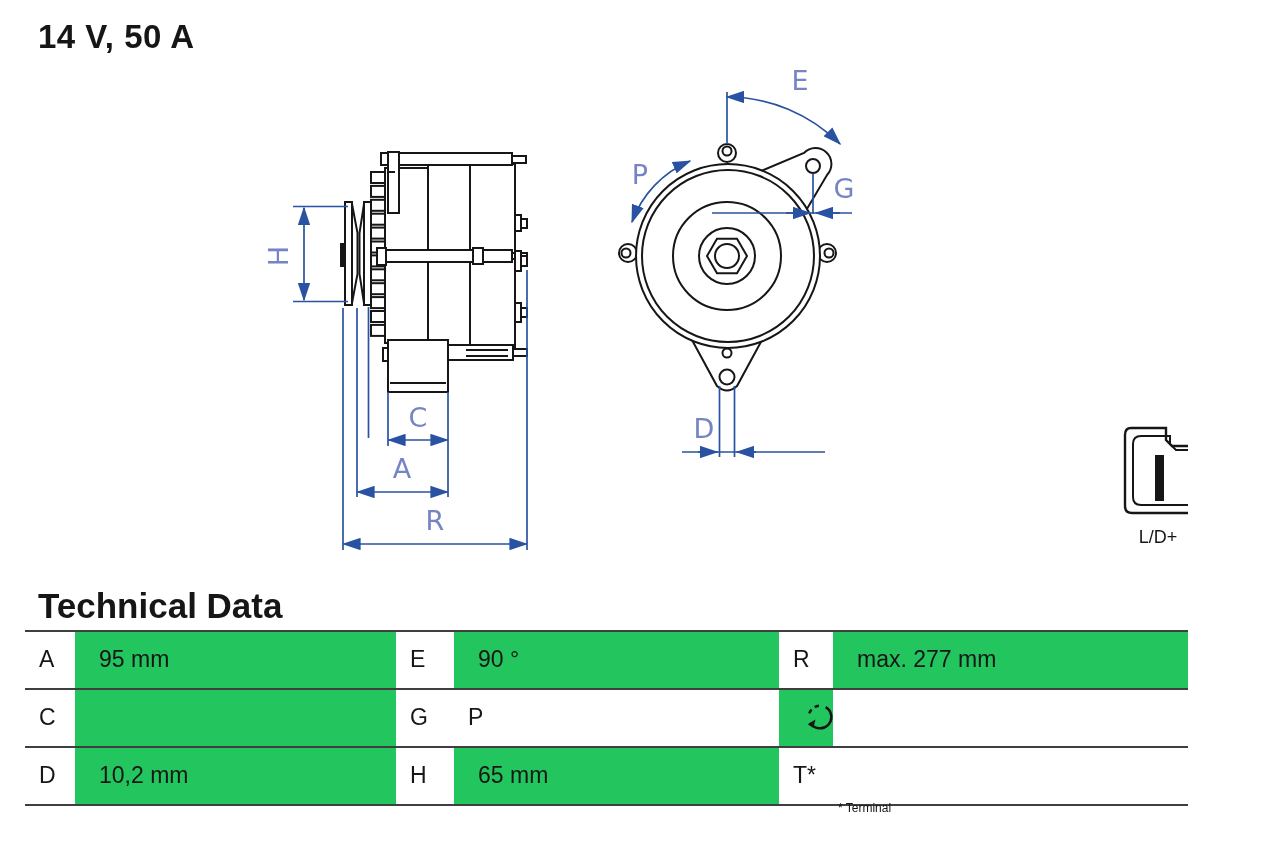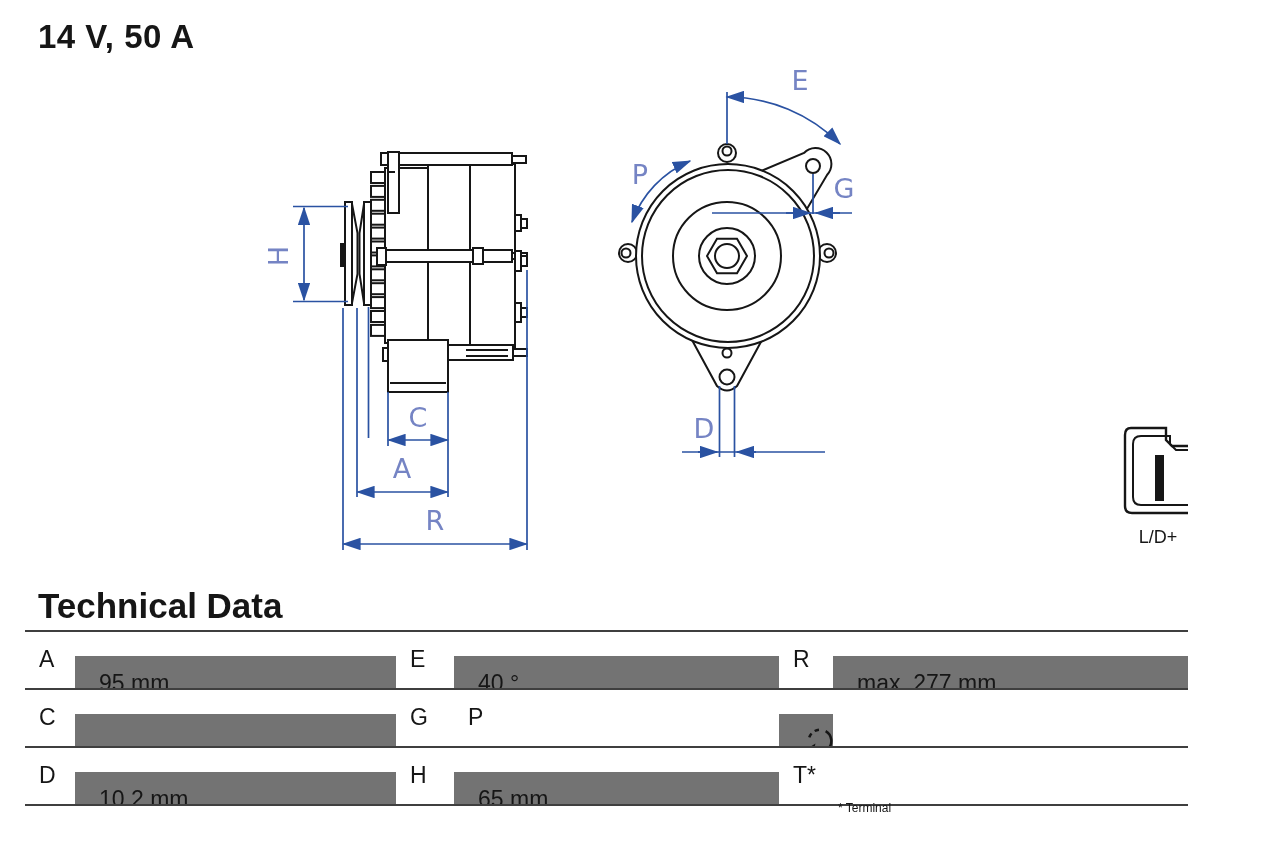--- a/index.html
+++ b/index.html
@@ -23,22 +23,22 @@
   }
   .trow {
     display:grid; grid-template-columns:50px 321px 58px 325px 54px 420px;
     height:56px; border-top:2px solid #3f3f3f;
   }
   .cell-label {
     background:#ffffff; font-size:23px; line-height:54px; padding-left:14px;
     color:#161616; white-space:nowrap; overflow:hidden;
   }
   .cell-value {
-    background:#737373; font-size:23px; line-height:54px; padding-left:24px;
-    color:#161616; white-space:nowrap; overflow:hidden;margin-top:24px;
+    background:#22c55e; font-size:23px; line-height:54px; padding-left:24px;
+    color:#161616; white-space:nowrap; overflow:hidden;
   }
   .cell-value .rot-icon { vertical-align:middle; margin-top:-4px; }
   .footnote {
     position:absolute; left:838px; top:801px; font-size:12px; color:#161616;
   }
 </style>
 </head>
 <body>
 
 <div class="page">
@@ -214,21 +214,21 @@
     </g>
   </svg>
 
   <div class="tech-heading">Technical Data</div>
 
   <div class="tdata">
     <div class="trow">
       <div class="cell-label">A</div>
       <div class="cell-value">95 mm</div>
       <div class="cell-label">E</div>
-      <div class="cell-value">40 °</div>
+      <div class="cell-value">90 °</div>
       <div class="cell-label">R</div>
       <div class="cell-value">max. 277 mm</div>
     </div>
     <div class="trow">
       <div class="cell-label">C</div>
       <div class="cell-value"></div>
       <div class="cell-label">G</div>
       <div class="cell-label">P</div>
       <div class="cell-value">
         <svg class="rot-icon" width="34" height="34" viewBox="0 0 30 30" fill="none" stroke="#161616" stroke-width="2.2">

